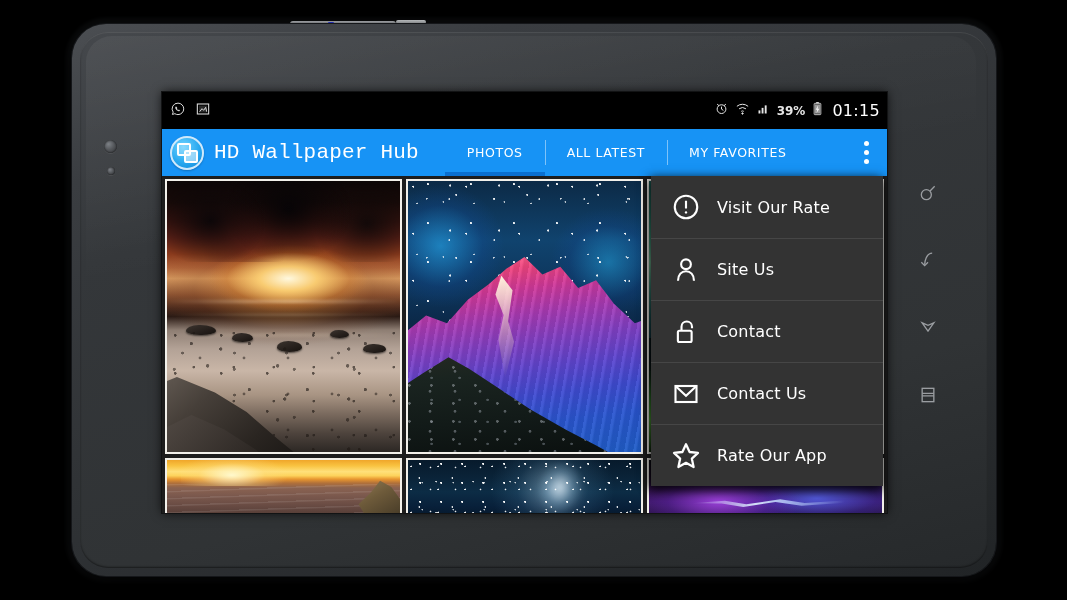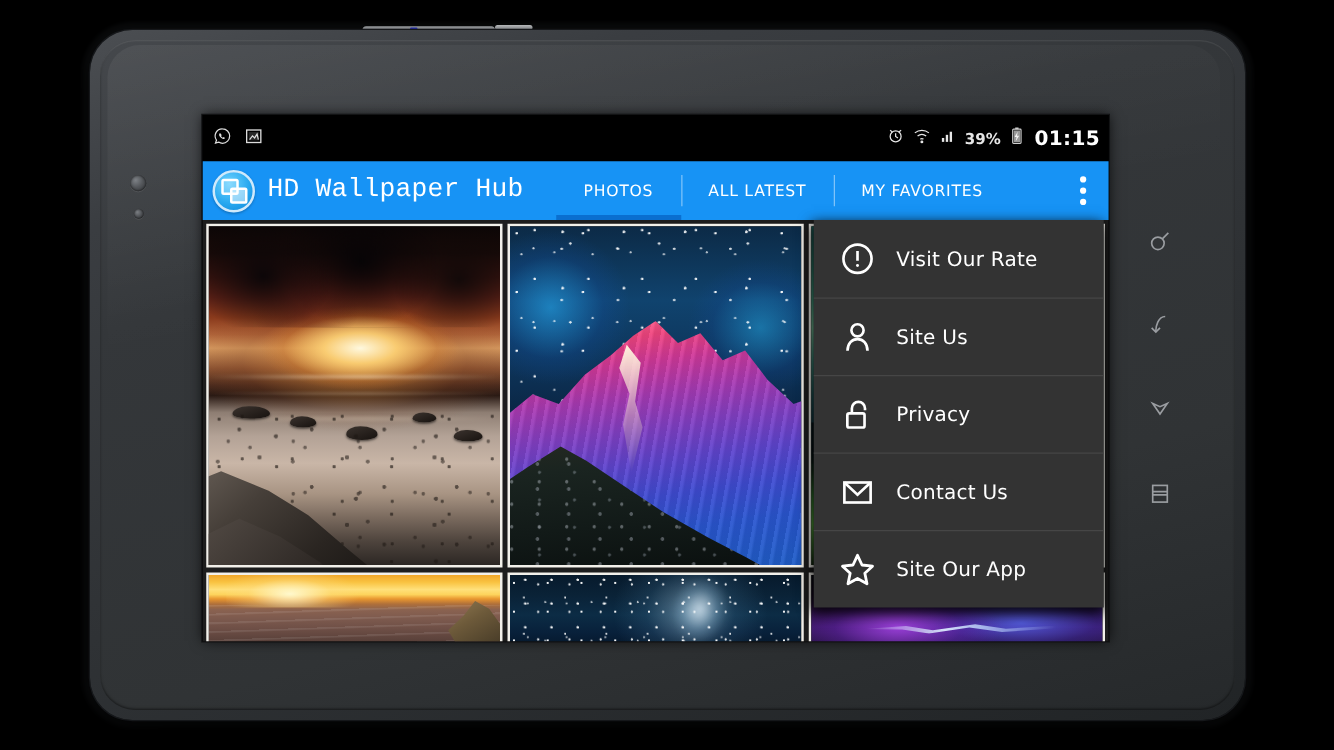--- a/index.html
+++ b/index.html
@@ -174,21 +174,21 @@
   .sb-pct {
     font-family: "DejaVu Sans", sans-serif;
     font-size: 12px;
     font-weight: 700;
     color: #e6e6e6;
     letter-spacing: 0px;
   }
   .sb-clock {
     font-family: "DejaVu Sans", sans-serif;
     font-size: 16px;
-    font-weight: 700;
+    font-weight: 400;
     color: #ffffff;
     letter-spacing: 0.3px;
     margin-left: 2px;
   }
 
   
   .appbar {
     position: relative;
     height: 47px;
     background: #1793f5;
@@ -753,39 +753,39 @@
           <span class="menu-label">Site Us</span>
         </div>
 
         <div class="menu-item">
           <span class="menu-icon">
             <svg width="30" height="30" viewBox="0 0 24 24" fill="none" stroke="#ffffff" stroke-width="1.7">
               <rect x="5.5" y="11" width="11" height="9" rx="1.2"></rect>
               <path d="M8.4 11 V7.8 C8.4 5.4 10.3 3.6 12.6 3.6 C14.9 3.6 16.8 5.4 16.8 7.8 V9"></path>
             </svg>
           </span>
-          <span class="menu-label">Privacy</span>
+          <span class="menu-label">Contact</span>
         </div>
 
         <div class="menu-item">
           <span class="menu-icon">
             <svg width="30" height="30" viewBox="0 0 24 24" fill="none" stroke="#ffffff" stroke-width="1.7">
               <rect x="3.6" y="5.6" width="16.8" height="12.8"></rect>
               <polyline points="3.6,5.6 12,13.4 20.4,5.6"></polyline>
             </svg>
           </span>
           <span class="menu-label">Contact Us</span>
         </div>
 
         <div class="menu-item">
           <span class="menu-icon">
             <svg width="32" height="32" viewBox="0 0 24 24" fill="none" stroke="#ffffff" stroke-width="1.7" stroke-linejoin="round">
               <polygon points="12,3.2 14.7,9 21,9.7 16.4,14 17.7,20.3 12,17.1 6.3,20.3 7.6,14 3,9.7 9.3,9"></polygon>
             </svg>
           </span>
-          <span class="menu-label">Site Our App</span>
+          <span class="menu-label">Rate Our App</span>
         </div>
 
       </div>
     </div>
 
   </div>
 </div>
 
 </body></html>

